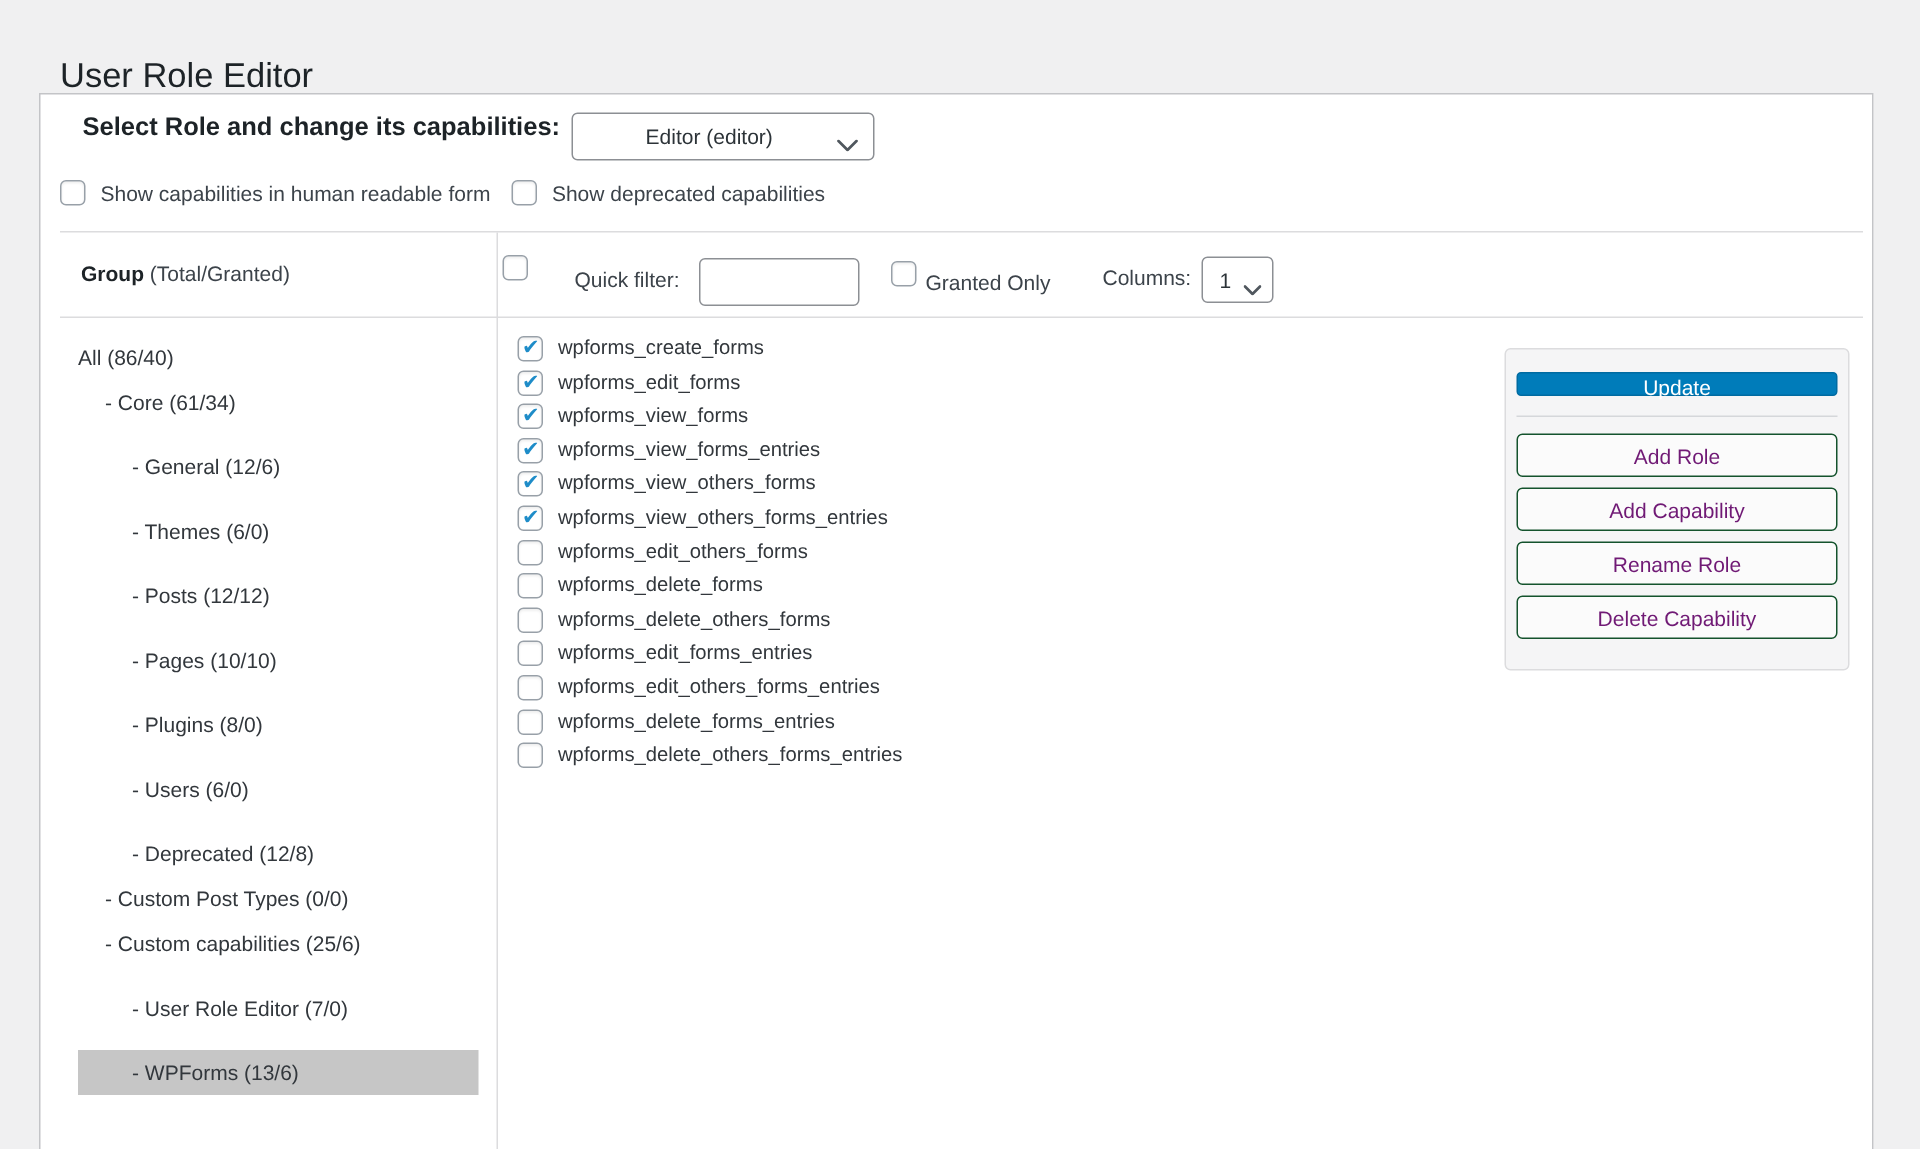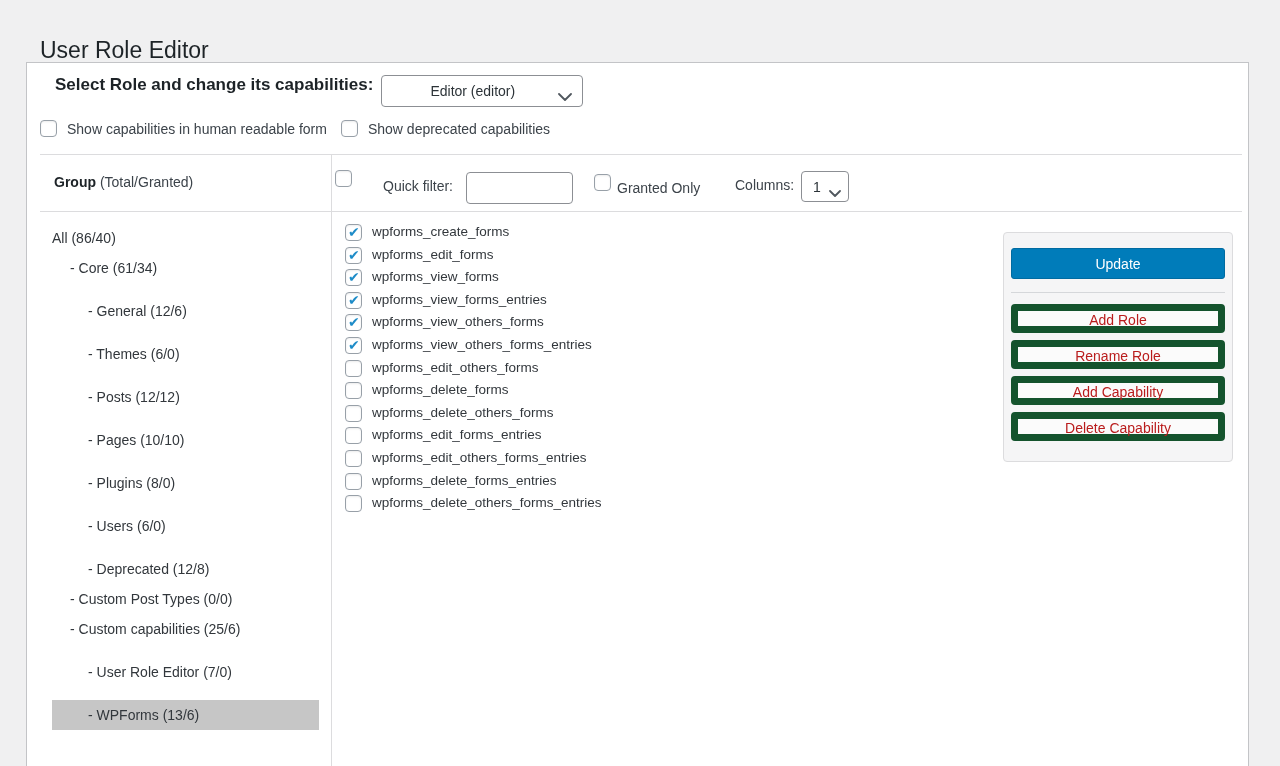--- a/index.html
+++ b/index.html
@@ -88,28 +88,28 @@
   
   .actions-panel{
     position:absolute;right:15px;top:169px;width:230px;
     background:var(--panel-bg,#f5f5f6);border:1px solid #dcdcde;border-radius:4px;
     padding:15px 7px 20px 7px;
   }
   .btn{
     display:block;width:100%;font-family:inherit;font-size:14px;cursor:pointer;
   }
   .btn-primary{
-    height:31px;background:var(--primary-button,#007cba);
+    height:16px;background:var(--primary-button,#007cba);
     border:1px solid var(--primary-button-border,#006ba1);
     border-radius:3px;color:#fff;
   }
   .panel-div{border:none;border-top:1px solid #d5d7da;margin:13px 0 11px 0;}
   .btn-secondary{
-    height:29px;background:#fbfbfb;border:7px solid #14532d;border-radius:4px;
-    color:#b91c1c;margin-bottom:7px;
+    height:29px;background:#fbfbfb;border:1px solid #14532d;border-radius:4px;
+    color:#701a75;margin-bottom:7px;
   }
   .btn-secondary:last-child{margin-bottom:0;}
 </style>
 </head>
 <body>
 
 <h1 class="page-title">User Role Editor</h1>
 
 <div class="box">
 
@@ -225,18 +225,18 @@
     <div class="cap-row">
       <span class="cb"></span>
       <span class="cap-name">wpforms_delete_others_forms_entries</span>
     </div>
   </div>
 
   <div class="actions-panel">
     <button class="btn btn-primary">Update</button>
     <hr class="panel-div">
     <button class="btn btn-secondary">Add Role</button>
+    <button class="btn btn-secondary">Add Capability</button>
     <button class="btn btn-secondary">Rename Role</button>
-    <button class="btn btn-secondary">Add Capability</button>
     <button class="btn btn-secondary">Delete Capability</button>
   </div>
 
 </div>
 
 </body></html>

